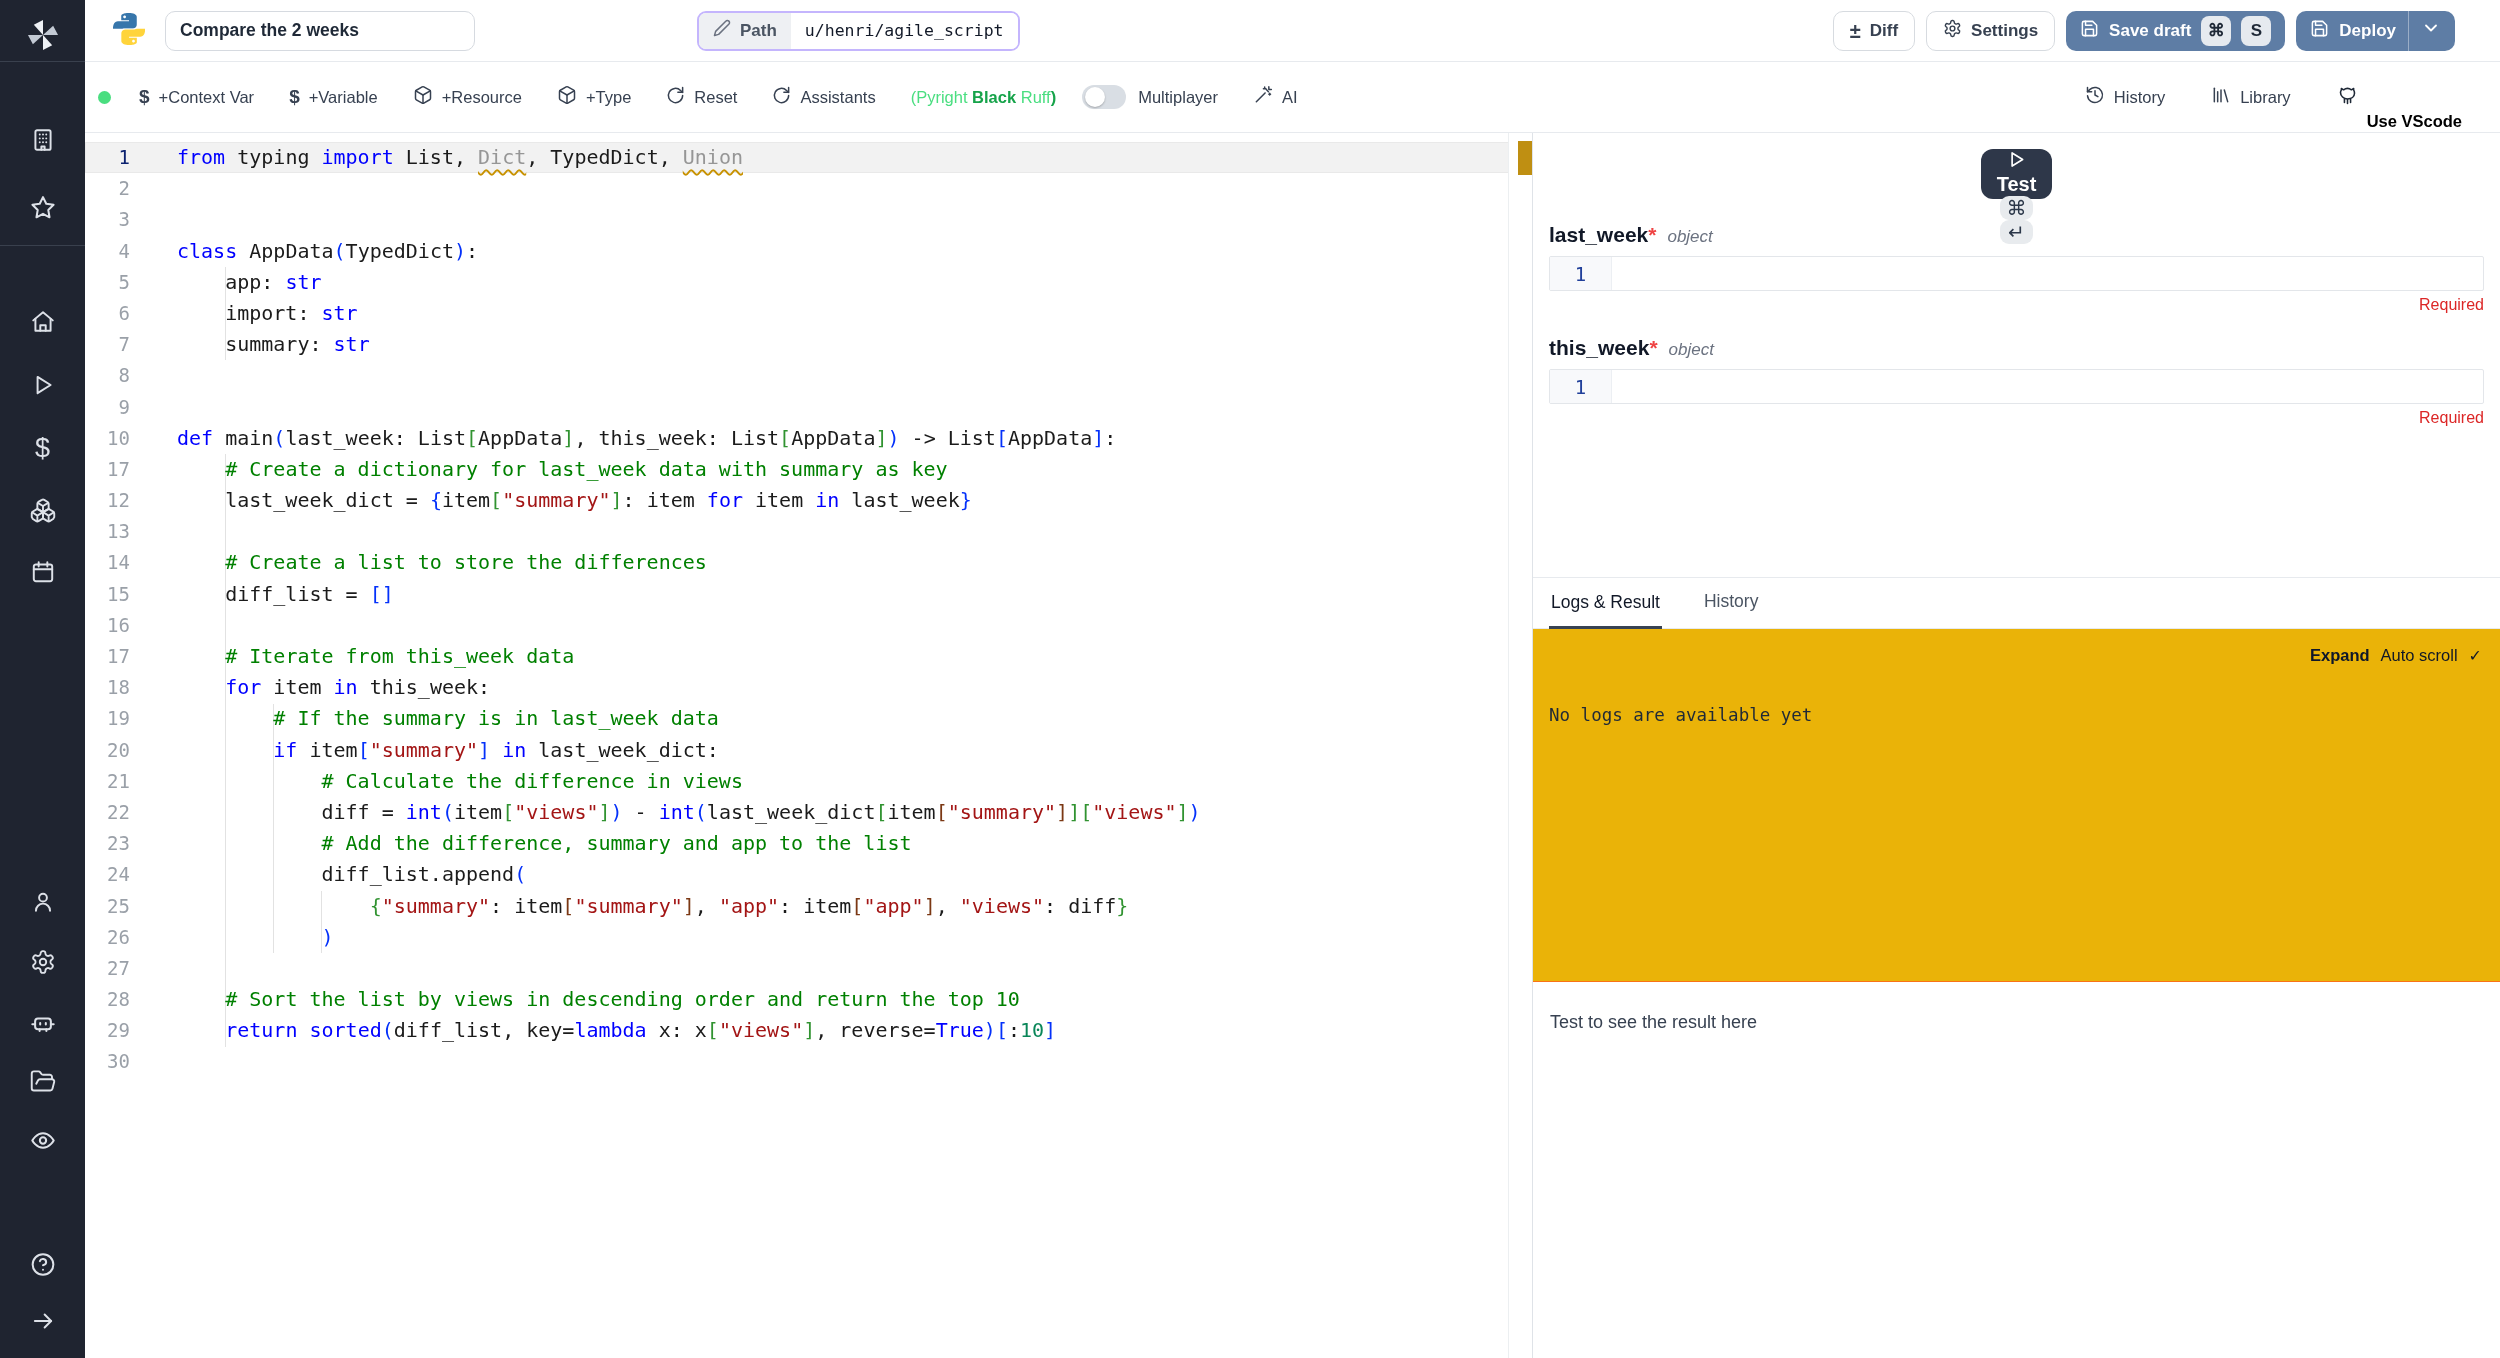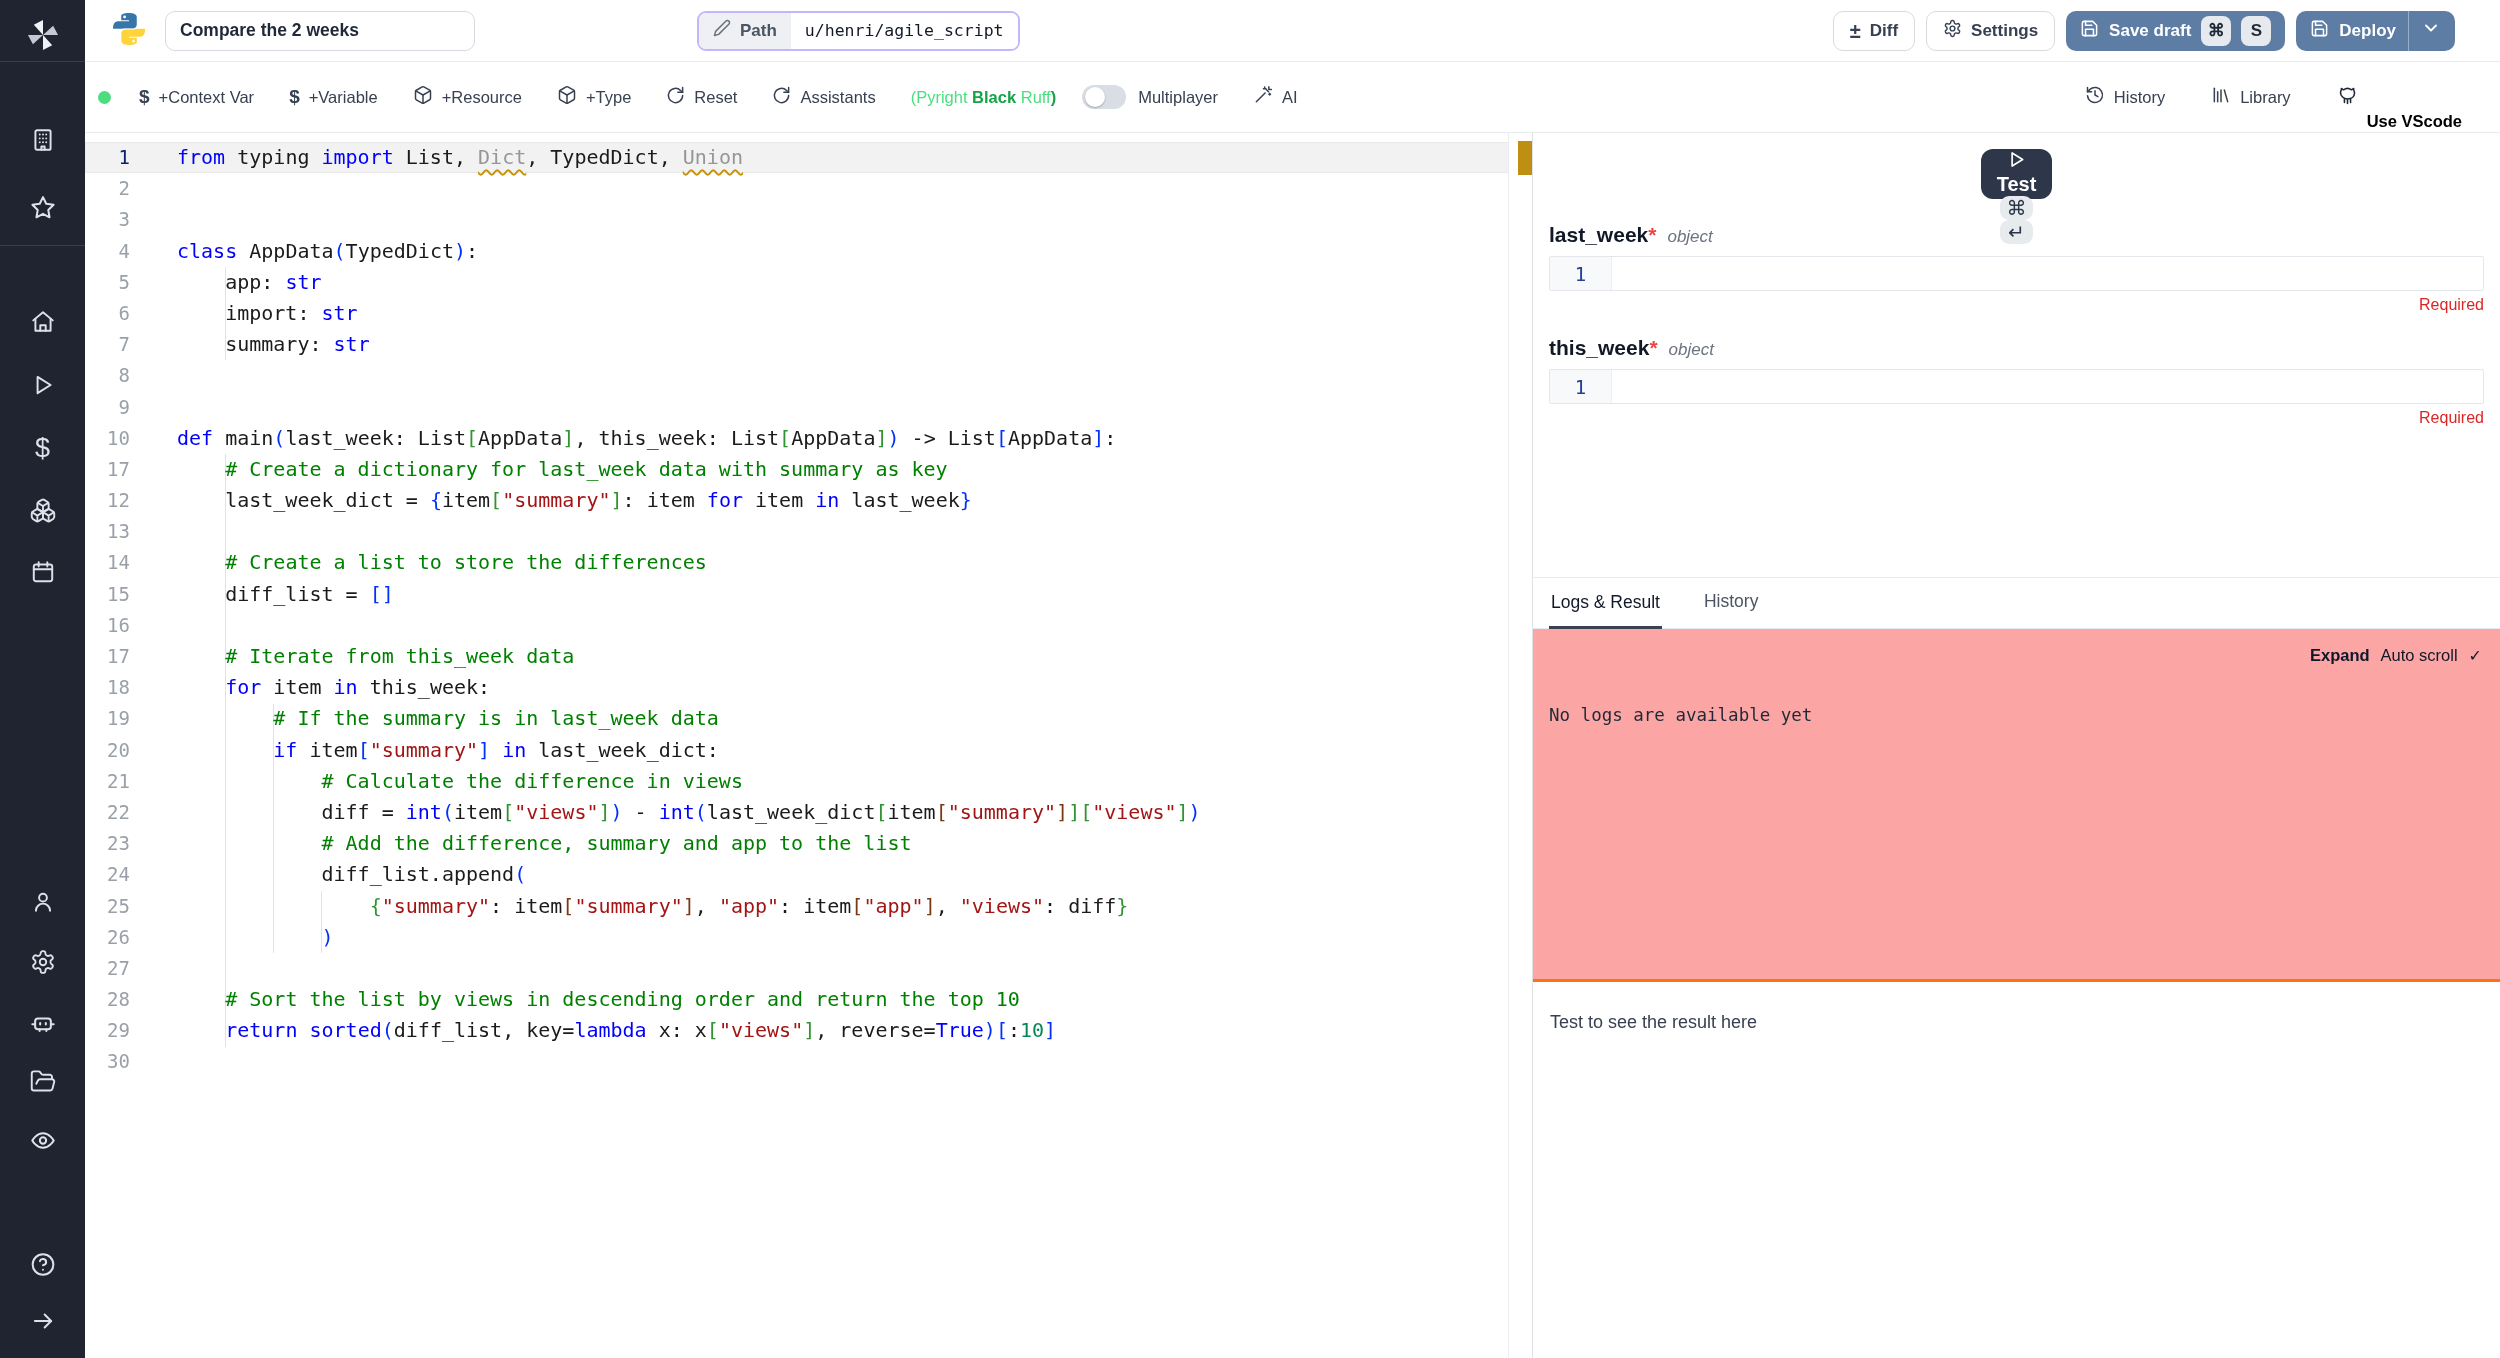--- a/index.html
+++ b/index.html
@@ -76,21 +76,21 @@
   .arg-type { font-style:italic; color:#6b7280; font-size:17px; margin-left:11px; }
   .arg-input { margin-top:9px; height:35px; border:1px solid #e3e6ea; border-radius:2px; display:flex; background:#fff; cursor:text; }
   .arg-gutter { width:62px; background:#f8f9fb; border-right:1px solid #eceff3; display:flex; align-items:center; justify-content:center; font-family:"DejaVu Sans Mono",monospace; font-size:19px; color:#21409a; flex:none; }
   .arg-edit { flex:1; }
   .arg-required { text-align:right; color:#dc2626; font-size:16px; margin-top:5px; }
 
   .panel-tabs { height:52px; border-top:1px solid #e7eaee; border-bottom:1px solid #e7eaee; display:flex; align-items:stretch; padding-left:16px; }
   .tab { display:flex; align-items:center; font-size:17.5px; color:#4b5563; padding:0 2px; margin-right:40px; cursor:pointer; border-bottom:3px solid transparent; }
   .tab.active { color:#111827; font-weight:500; border-bottom-color:#384252; margin-bottom:-1px; }
 
-  .panel-logs { height:353px; background:#fca5a5; border-bottom:3px solid #f97316; position:relative; }
+  .panel-logs { height:353px; background:#eab308; border-bottom:1px solid #f97316; position:relative; }
   .logs-head { position:absolute; top:17px; right:18px; display:flex; align-items:center; gap:11px; }
   .expand-label { font-size:16.5px; font-weight:700; color:#0f172a; cursor:pointer; }
   .autoscroll-label { font-size:16.5px; color:#111827; cursor:pointer; }
   .check-glyph { font-size:16px; color:#111827; }
   .no-logs { position:absolute; top:76px; left:16px; font-family:"DejaVu Sans Mono",monospace; font-size:17.5px; color:#1f2937; }
 
   .panel-result { flex:1; padding:30px 17px; }
   .result-placeholder { font-size:18px; color:#374151; }
 </style>
 </head>

